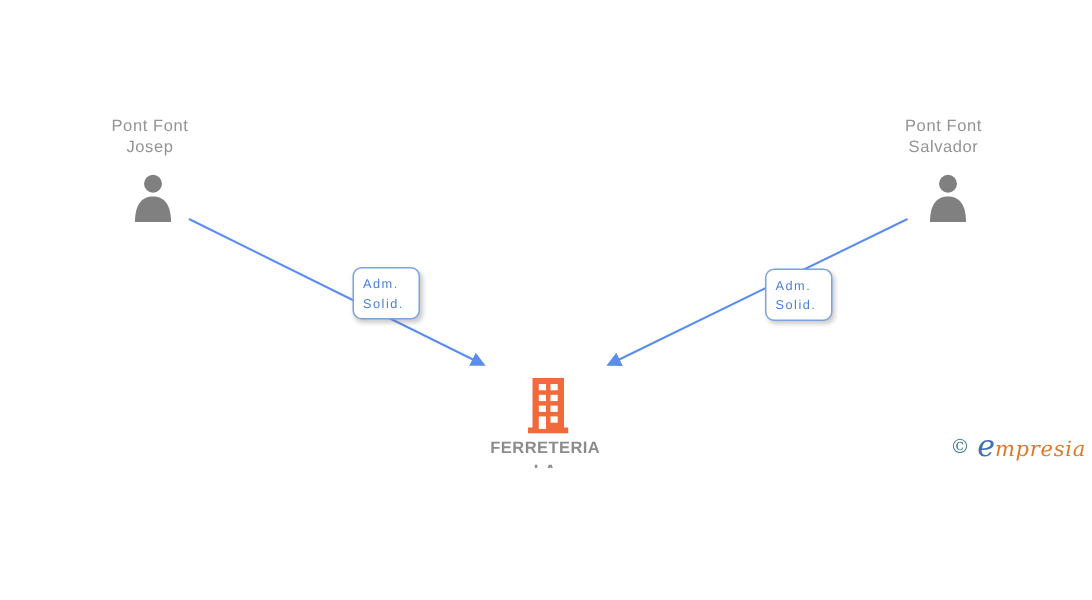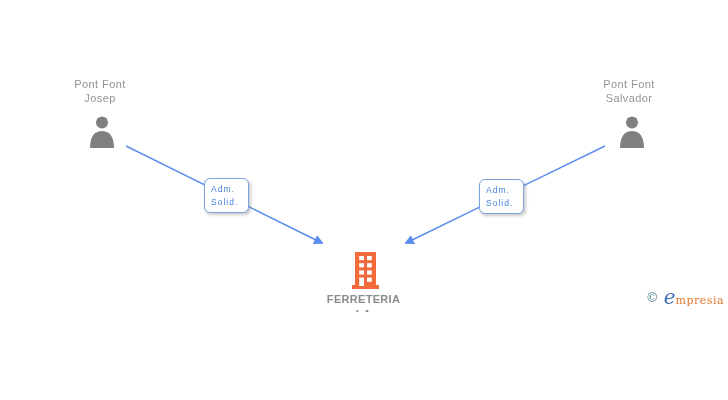--- a/index.html
+++ b/index.html
@@ -38,20 +38,21 @@
     background: #ffffff;
     border: 1.5px solid #7aa4e0;
     border-radius: 6px;
     box-shadow: 1.5px 2px 3px rgba(110,110,110,0.35);
     color: #4a80d9;
     font-size: 8.5px;
     letter-spacing: 1px;
     line-height: 13px;
     padding: 4px 0 0 6px;
     white-space: pre-line;
+    margin-left: 31px;
   }
   .role-box.left  { left: 204px; top: 178px; }
   .role-box.right { left: 479px; top: 179px; }
 
   .company-icon { position: absolute; left: 352px; top: 252px; width: 27px; height: 37px; }
 
   .company-name {
     position: absolute;
     left: 303px;
     top: 292px;
@@ -67,21 +68,21 @@
 
   .logo {
     position: absolute;
     right: 4px;
     bottom: 3px;
     font-family: "DejaVu Serif", serif;
     white-space: nowrap;
   }
   .logo-copy { color: #4d8292; font-size: 13px; vertical-align: 2px; }
   .logo-e    { color: #3f6fb5; font-size: 20px; font-style: italic; margin-left: 5px; }
-  .logo-rest { color: #e0782b; font-size: 11px; letter-spacing: 0.5px; margin-top: 38px; }
+  .logo-rest { color: #e0782b; font-size: 14px; font-style: italic; letter-spacing: 0.5px; margin-top: 38px; }
 </style>
 </head>
 <body>
 
 <div class="canvas">
 
   <svg class="arrows" width="728" height="400" viewBox="0 0 728 400">
     <defs>
       <marker id="arrowhead" viewBox="0 0 10 10" refX="8" refY="5" markerWidth="7" markerHeight="7" orient="auto">
         <path d="M0,0 L10,5 L0,10 z" fill="#5B8DEF"></path>

